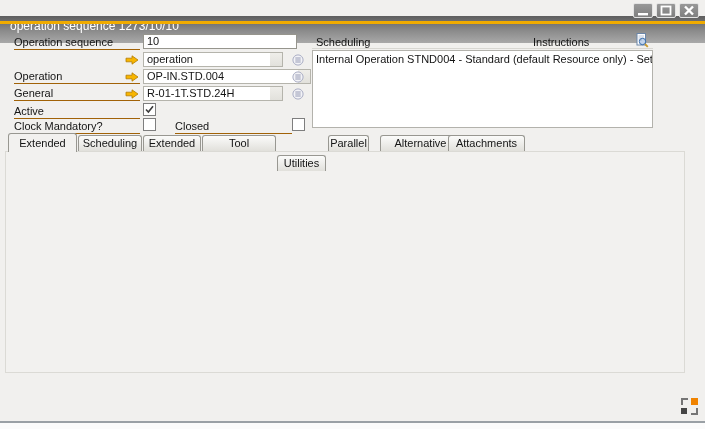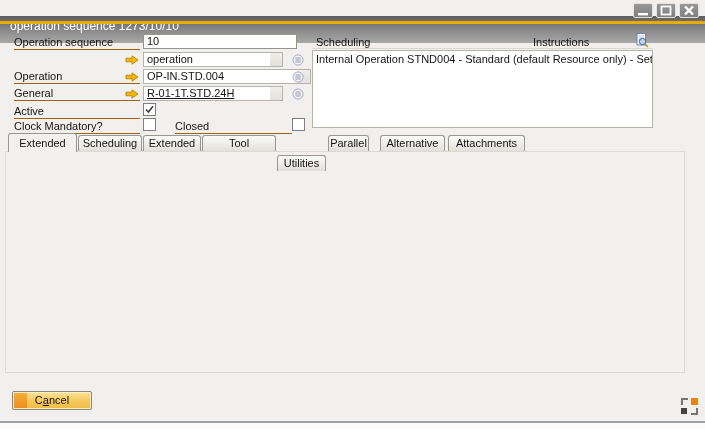--- a/index.html
+++ b/index.html
@@ -96,21 +96,21 @@
   <div class="fld combo" style="left:143px;top:69px;width:168px;"><span>OP-IN.STD.004</span><div class="drop"></div></div>
   <svg class="icon" style="left:292px;top:71px;" width="12" height="12" viewBox="0 0 12 12">
     <circle cx="6" cy="6" r="5.1" fill="#f3f3f7" stroke="#a9adc4"></circle>
     <path d="M3.3 4 H8.7 M3.3 6 H8.7 M3.3 8 H8.7" stroke="#8d92ad" stroke-width="0.9"></path>
   </svg>
 
   <div class="lbl" style="left:14px;top:87px;width:126px;">General</div>
   <svg class="icon" style="left:125px;top:89px;" width="14" height="10" viewBox="0 0 14 10">
     <path d="M1 3.2 H7 V0.8 L13 5 L7 9.2 V6.8 H1 Z" fill="#f7b500" stroke="#b27b00" stroke-width="0.8"></path>
   </svg>
-  <div class="fld combo" style="left:143px;top:86px;width:140px;text-decoration:underline;"><span>R-01-1T.STD.24H</span><div class="drop"></div></div>
+  <div class="fld combo" style="left:143px;top:86px;width:140px;"><span>R-01-1T.STD.24H</span><div class="drop"></div></div>
   <svg class="icon" style="left:292px;top:88px;" width="12" height="12" viewBox="0 0 12 12">
     <circle cx="6" cy="6" r="5.1" fill="#f3f3f7" stroke="#a9adc4"></circle>
     <path d="M3.3 4 H8.7 M3.3 6 H8.7 M3.3 8 H8.7" stroke="#8d92ad" stroke-width="0.9"></path>
   </svg>
 
   <div class="lbl" style="left:14px;top:105px;width:126px;">Active</div>
   <div class="chk" style="left:143px;top:103px;">
     <svg width="11" height="11" viewBox="0 0 11 11">
       <path d="M2 5.5 L4.4 8 L9 2.3" fill="none" stroke="#3c3c3c" stroke-width="1.6"></path>
     </svg>
@@ -131,21 +131,21 @@
   </svg>
   <div class="hline" style="left:312px;top:48px;width:341px;"></div>
   <div class="descbox">Internal Operation STND004 - Standard (default Resource only) - Setup for</div>
 
   <div class="tab active" style="left:8px;width:69px;">Extended</div>
   <div class="tab" style="left:78px;width:64px;">Scheduling</div>
   <div class="tab" style="left:143px;width:58px;">Extended</div>
   <div class="tab" style="left:202px;width:74px;">Tool</div>
   <div class="tab" style="left:277px;width:49px;margin-top:20px;">Utilities</div>
   <div class="tab" style="left:328px;width:41px;">Parallel</div>
-  <div class="tab" style="left:380px;width:65px;">Alternative</div>
+  <div class="tab" style="left:380px;width:81px;">Alternative</div>
   <div class="tab" style="left:448px;width:77px;">Attachments</div>
 
   <div class="panel"></div>
 
   <div class="colhdr" style="left:177px;top:163px;width:50px;text-align:right;">Time</div>
   <div class="colhdr" style="left:240px;top:163px;width:68px;text-align:center;">Cost Element</div>
 
   <div class="lbl" style="left:14px;top:178px;width:121px;">Setup time Precalculation</div>
   <div class="fld right" style="left:137px;top:176px;width:95px;">0.000</div>
 
@@ -186,24 +186,20 @@
   <div class="lbl" style="left:14px;top:280px;width:121px;">Quantity per Time</div>
   <div class="fld right" style="left:137px;top:278px;width:95px;">100.0000</div>
 
   <div class="lbl" style="left:14px;top:297px;width:121px;">Time Unit</div>
   <div class="fld combo widedrop" style="left:137px;top:295px;width:95px;"><span>Minute</span><div class="drop"></div></div>
 
   <div class="lbl" style="left:14px;top:314px;width:121px;">Resource allocation</div>
   <div class="fld combo widedrop" style="left:137px;top:312px;width:95px;"><span></span><div class="drop"></div></div>
   <div class="fld" style="left:240px;top:312px;width:100px;"></div>
 
-  <div class="btn" style="left:12px;width:80px;">
-    <div class="accent"></div>
-    <span>C</span><u>a</u><span>ncel</span>
-  </div>
 
   <svg class="icon" style="left:681px;top:398px;" width="17" height="17" viewBox="0 0 17 17">
     <path d="M1 7 L1 1 L7 1" fill="none" stroke="#757575" stroke-width="2"></path>
     <rect x="10" y="0" width="7" height="7" fill="#f08300"></rect>
     <rect x="0" y="10" width="6" height="6" fill="#454545"></rect>
     <path d="M16 10 L16 16 L10 16" fill="none" stroke="#757575" stroke-width="2"></path>
   </svg>
 
   <div class="bottom-border"></div>
   <div class="bottom-pad"></div>

